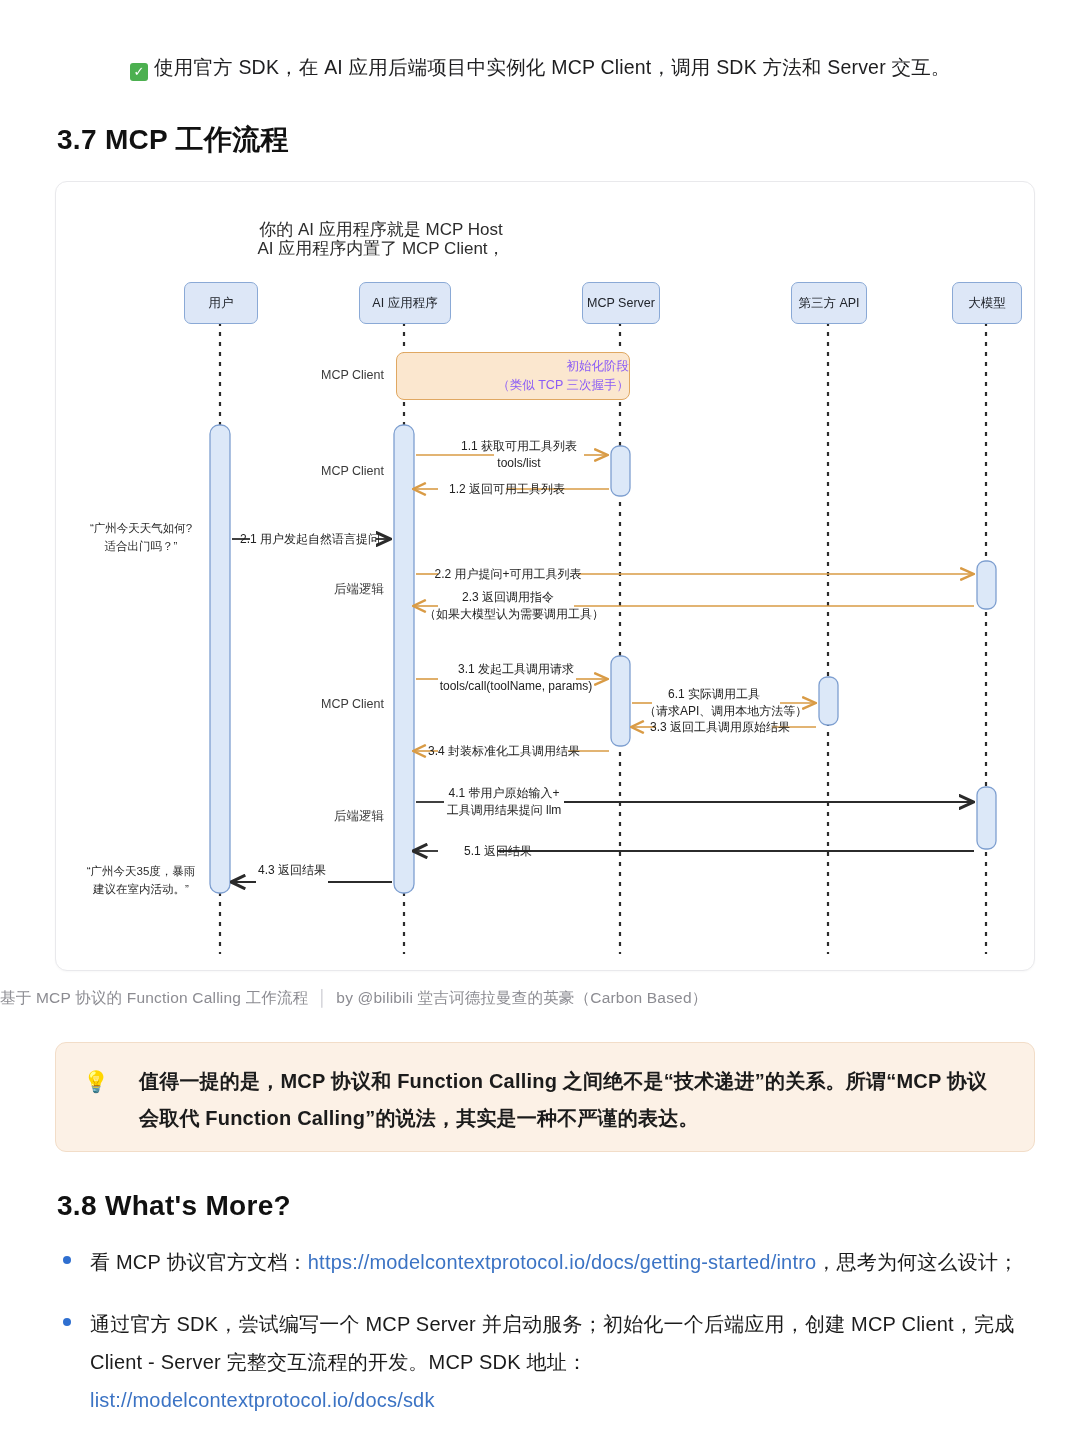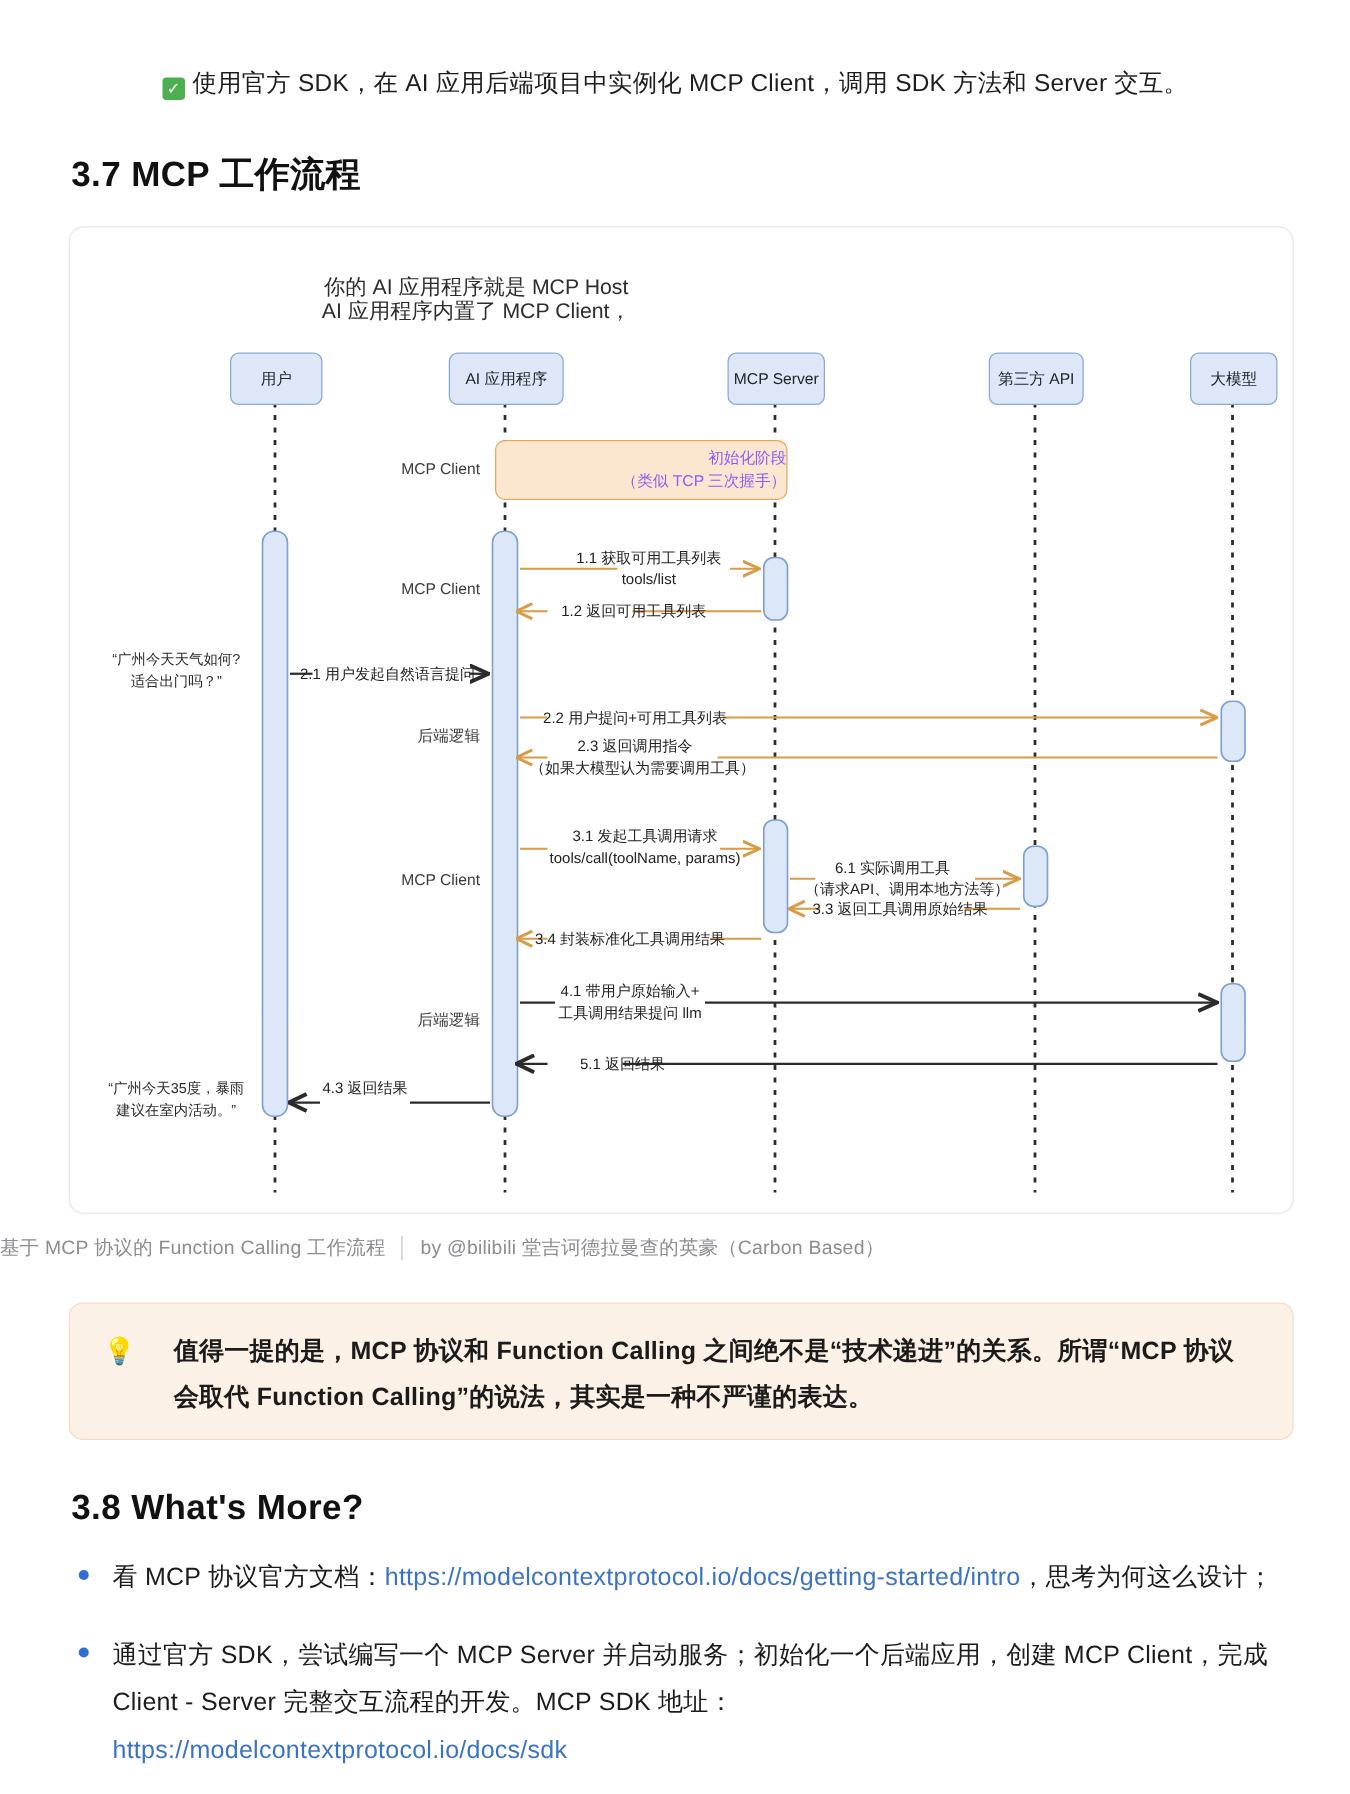--- a/index.html
+++ b/index.html
@@ -294,17 +294,17 @@
 
   <div class="h2" id="h-38">3.8 What's More?</div>
 
   <div class="bullets">
     <div class="bullet">
       <span class="dot"></span>
       <div class="btext"><span>看 MCP 协议官方文档：</span><a class="link" href="#">https://modelcontextprotocol.io/docs/getting-started/intro</a><span>，思考为何这么设计；</span></div>
     </div>
     <div class="bullet">
       <span class="dot"></span>
-      <div class="btext"><span>通过官方 SDK，尝试编写一个 MCP Server 并启动服务；初始化一个后端应用，创建 MCP Client，完成 Client - Server 完整交互流程的开发。MCP SDK 地址：</span><br><a class="link" href="#">https://modelcontextprotocol.io/docs/sdk</a></div>
+      <div class="btext"><span>通过官方 SDK，尝试编写一个 MCP Server 并启动服务；初始化一个后端应用，创建 MCP Client，完成 Client - Server 完整交互流程的开发。MCP SDK 地址：</span><br><a class="link" href="#">list://modelcontextprotocol.io/docs/sdk</a></div>
     </div>
   </div>
 
 </div>
 
 </body></html>

